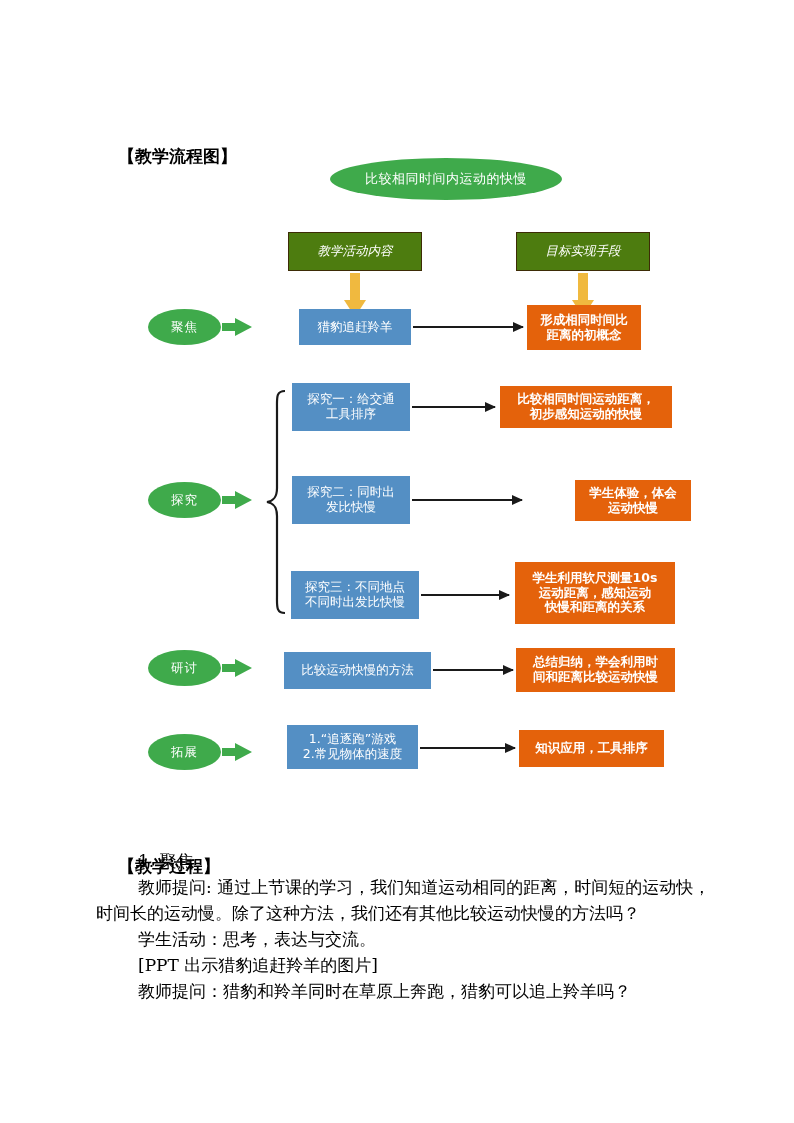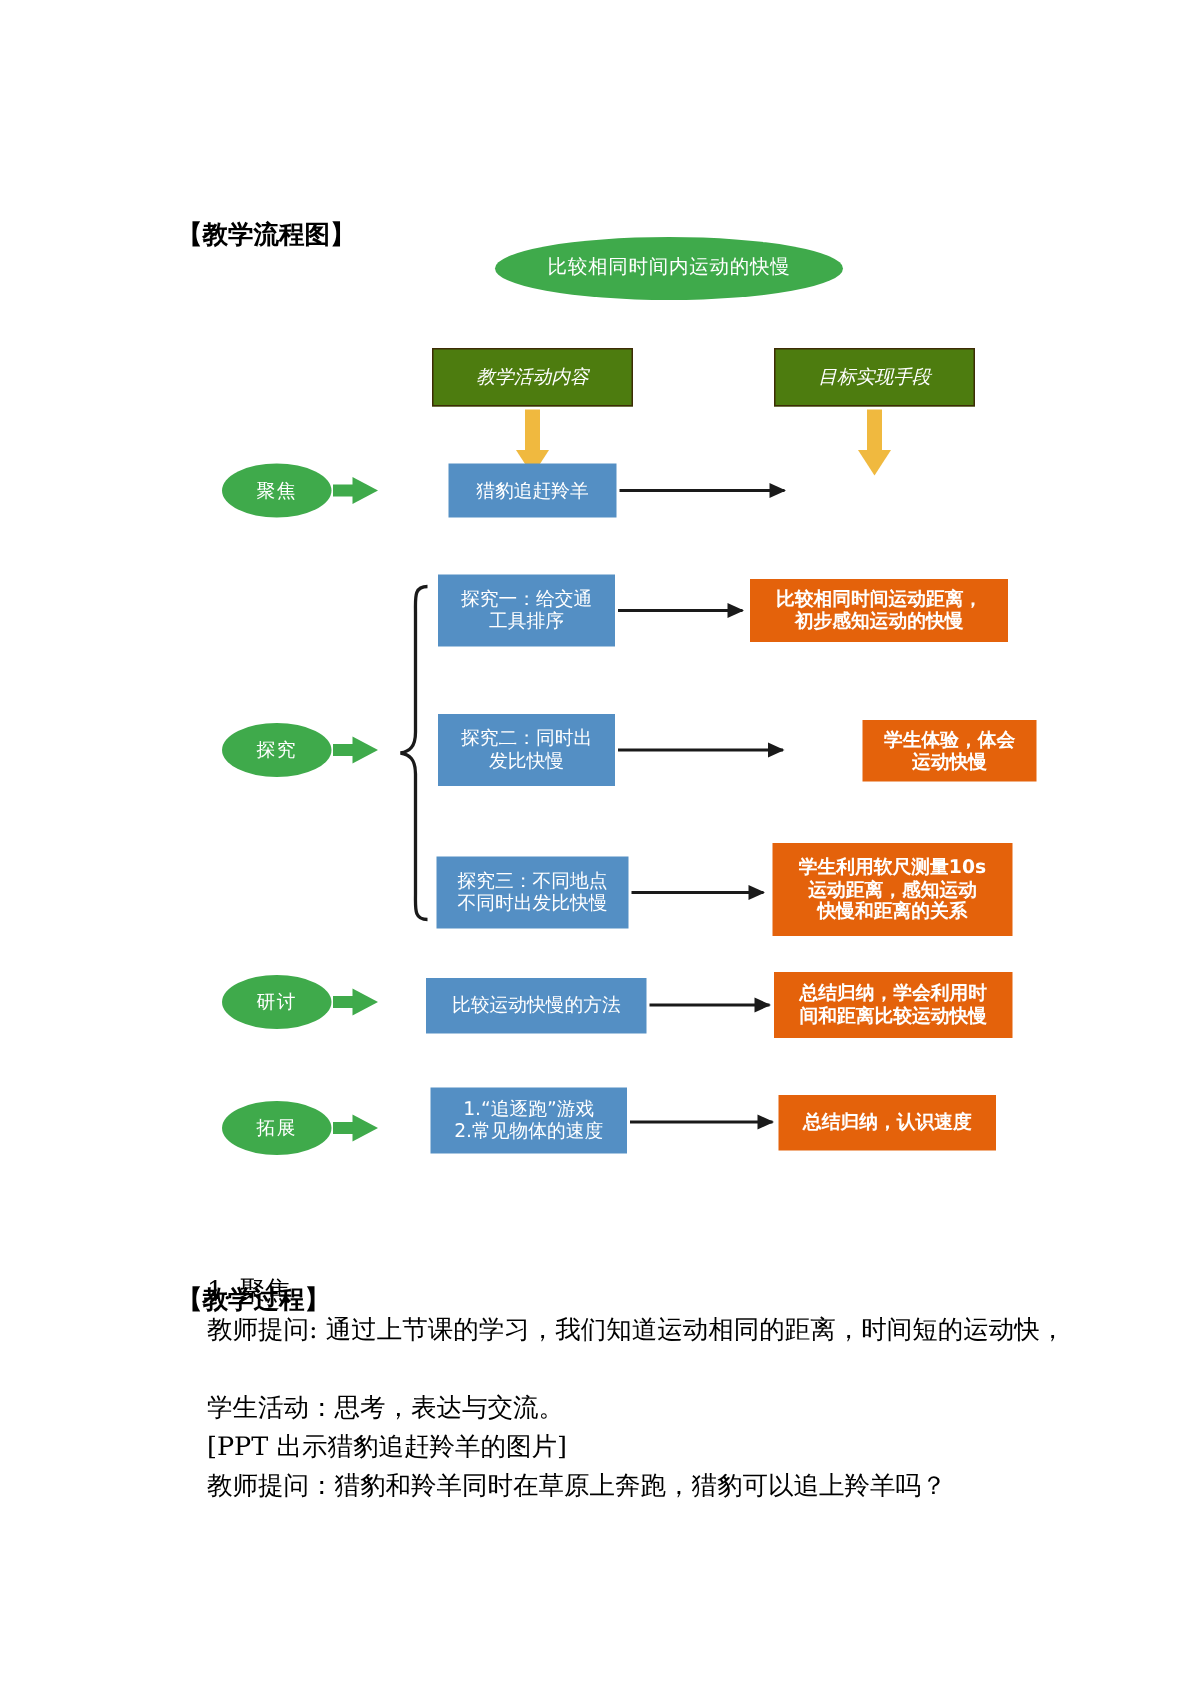--- a/index.html
+++ b/index.html
@@ -149,20 +149,22 @@
         <div class="head"></div>
     </div>
 
     <div class="node box-blue" style="left:299px;top:169px;width:112px;height:36px;">猎豹追赶羚羊</div>
 
     <div class="h-arrow" style="left:413px;top:182px;width:110px;">
       <div class="line"></div>
         <div class="tip"></div>
     </div>
 
+    <div class="node box-orange" style="left:527px;top:165px;width:114px;height:45px;">形成相同时间比
+距离的初概念</div>
 
     <svg class="brace" style="left:264px;top:248px;" width="24" height="228" viewBox="0 0 24 228">
       <path d="M21 3 C12 3, 13 10, 13 20 L13 100 C13 110, 9 113, 3 114 C9 115, 13 118, 13 128 L13 208 C13 218, 12 225, 21 225" fill="none" stroke="#1a1a1a" stroke-width="2.2"></path>
     </svg>
 
     <div class="node box-blue" style="left:292px;top:243px;width:118px;height:48px;">探究一：给交通
 工具排序</div>
 
     <div class="h-arrow" style="left:412px;top:262px;width:83px;">
       <div class="line"></div>
@@ -224,30 +226,31 @@
     </div>
 
     <div class="node box-blue" style="left:287px;top:585px;width:131px;height:44px;">1.“追逐跑”游戏
 2.常见物体的速度</div>
 
     <div class="h-arrow" style="left:420px;top:603px;width:95px;">
       <div class="line"></div>
         <div class="tip"></div>
     </div>
 
-    <div class="node box-orange" style="left:519px;top:590px;width:145px;height:37px;">总结归纳，认识速度</div>
+    <div class="node box-orange" style="left:519px;top:590px;width:145px;height:37px;">知识应用，工具排序</div>
 
   </div>
 
   <div class="section-heading" style="left:118px;top:815px;">【教学过程】</div>
 
   <div class="body-text" style="left:138px;top:848px;">1. 聚焦</div>
 
   <div class="body-text" style="left:138px;top:874px;">教师提问: 通过上节课的学习，我们知道运动相同的距离，时间短的运动快，</div>
 
+  <div class="body-text" style="left:96px;top:900px;">时间长的运动慢。除了这种方法，我们还有其他比较运动快慢的方法吗？</div>
 
   <div class="body-text" style="left:138px;top:926px;">学生活动：思考，表达与交流。</div>
 
   <div class="body-text" style="left:138px;top:952px;">[PPT 出示猎豹追赶羚羊的图片]</div>
 
   <div class="body-text" style="left:138px;top:978px;">教师提问：猎豹和羚羊同时在草原上奔跑，猎豹可以追上羚羊吗？</div>
 
 </div>
 
 </body></html>

